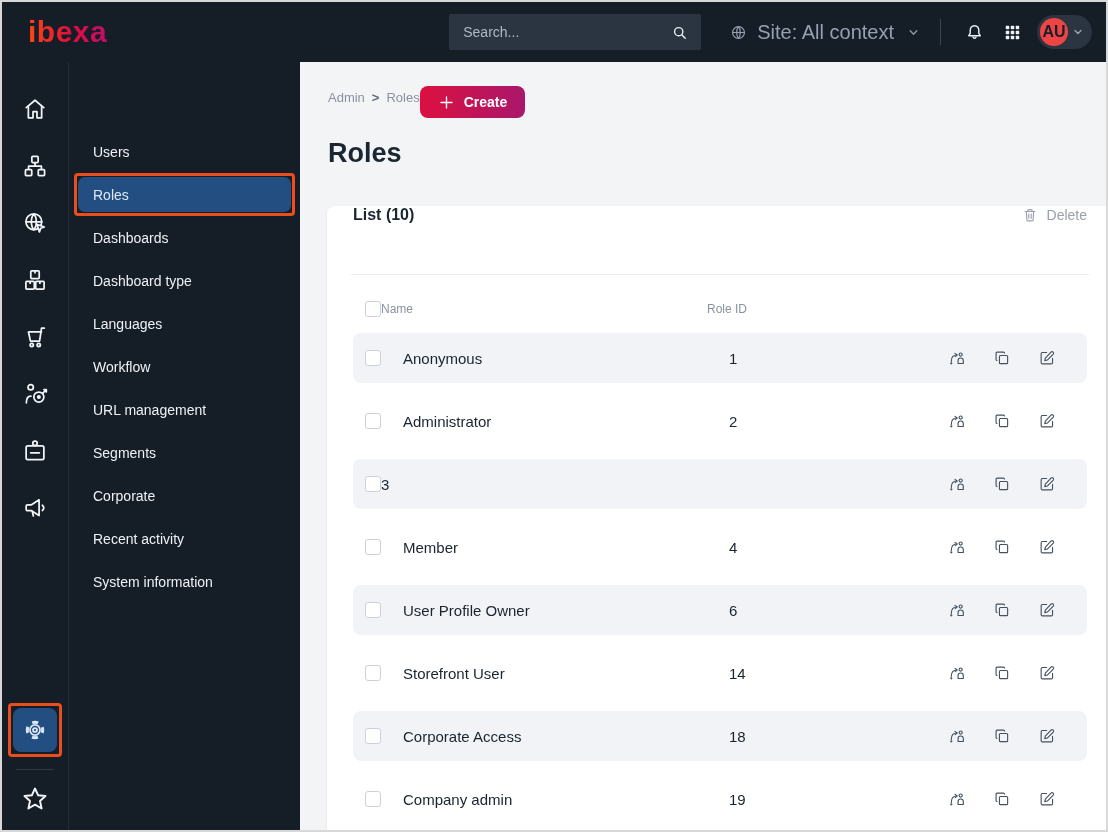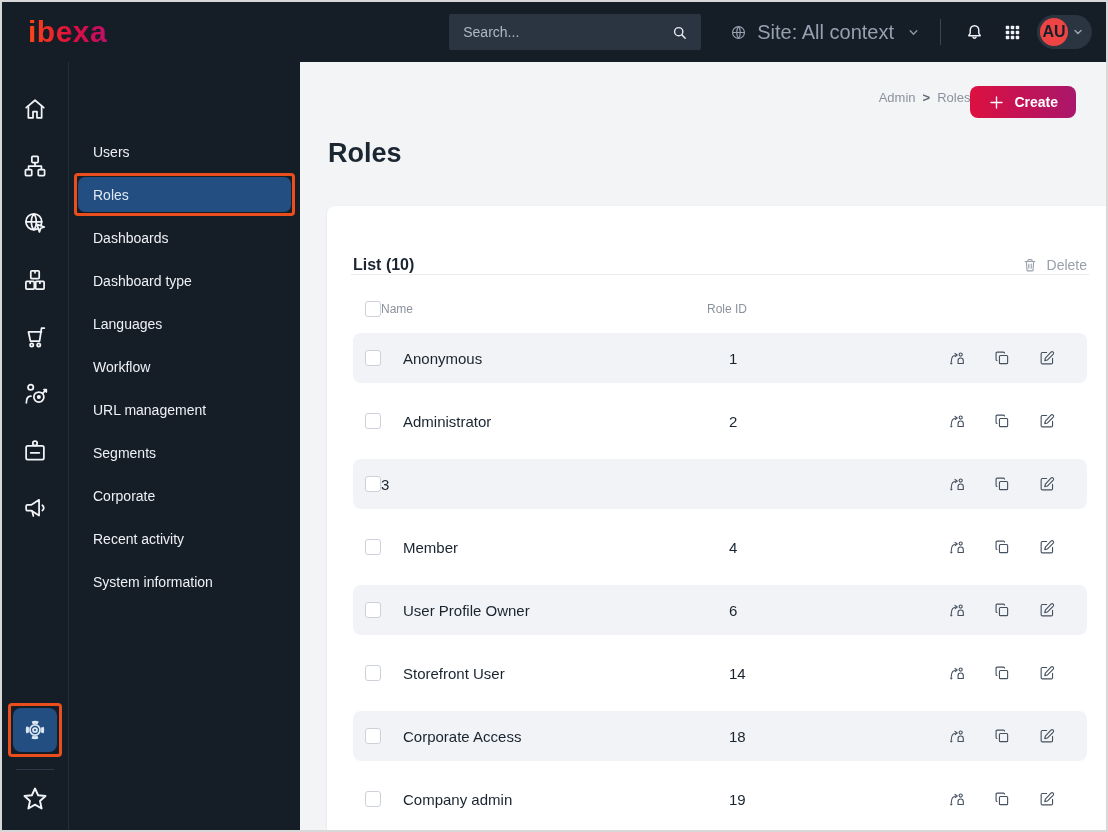--- a/index.html
+++ b/index.html
@@ -47,33 +47,33 @@
   
   .menu { width:232px; background:#151d27; border-left:1px solid #242e3b; flex:none; padding-top:68px; }
   .menu-item { height:43px; display:flex; align-items:center; padding-left:24px; color:#eef1f5;
                font-size:14px; cursor:pointer; }
   .menu-highlight { border:3px solid #ea4e1d; border-radius:4px; margin:0 5px; padding:1px; }
   .menu-highlight .menu-item { height:35px; background:#234e82; border-radius:7px; padding-left:15px;
                                color:#dfe9f5; }
 
   
   .main { flex:1; background:#f3f4f6; padding:24px 30px 0 28px; min-width:0; overflow:hidden; }
-  .main-head { display:flex; align-items:flex-start; justify-content:flex-end; }
+  .main-head { display:flex; align-items:flex-start; justify-content:flex-start; }
   .breadcrumb { font-size:13px; color:#8b929e; padding-top:4px; }
   .breadcrumb .sep { color:#5f6975; margin:0 7px; font-weight:700; }
   .breadcrumb .crumb { cursor:pointer; }
   .create-btn { height:32px; min-width:92px; border:none; border-radius:8px; color:#fff; font-size:14px;
                 font-weight:700; font-family:"Liberation Sans",sans-serif; cursor:pointer;
                 background:linear-gradient(90deg,#dc1040,#a9176b); display:flex; align-items:center;
                 gap:9px; padding:0 18px; }
   .page-title { font-size:27px; font-weight:800; color:#1b2633; margin-top:20px; }
 
   .card { margin-top:37px; margin-left:-1px; width:786px; background:#fff; border-radius:8px;
           box-shadow:0 1px 3px rgba(20,30,45,0.08); padding:0 26px 40px; }
-  .card-head { height:68px; display:flex; align-items:flex-end; justify-content:space-between;gap:28px; }
+  .card-head { height:68px; display:flex; align-items:flex-start; justify-content:space-between;gap:28px; }
   .card-title { font-size:16px; font-weight:700; color:#1b2633; }
   .delete-btn { display:flex; align-items:center; gap:8px; color:#9aa0ab; font-size:14px; cursor:pointer;
                 background:none; border:none; font-family:"Liberation Sans",sans-serif; }
   .card-divider { height:1px; background:#e9ebef; margin:0 -2px; }
 
   .thead { display:flex; align-items:center; padding:26px 14px 0 12px; color:#8b929e; font-size:12px; }
   .checkbox { width:16px; height:16px; border:1px solid #ccd1da; border-radius:3px; background:#fff;
               flex:none; cursor:pointer; }
   .thead .col-name { width:326px; }
   .thead .col-id { flex:1; }

